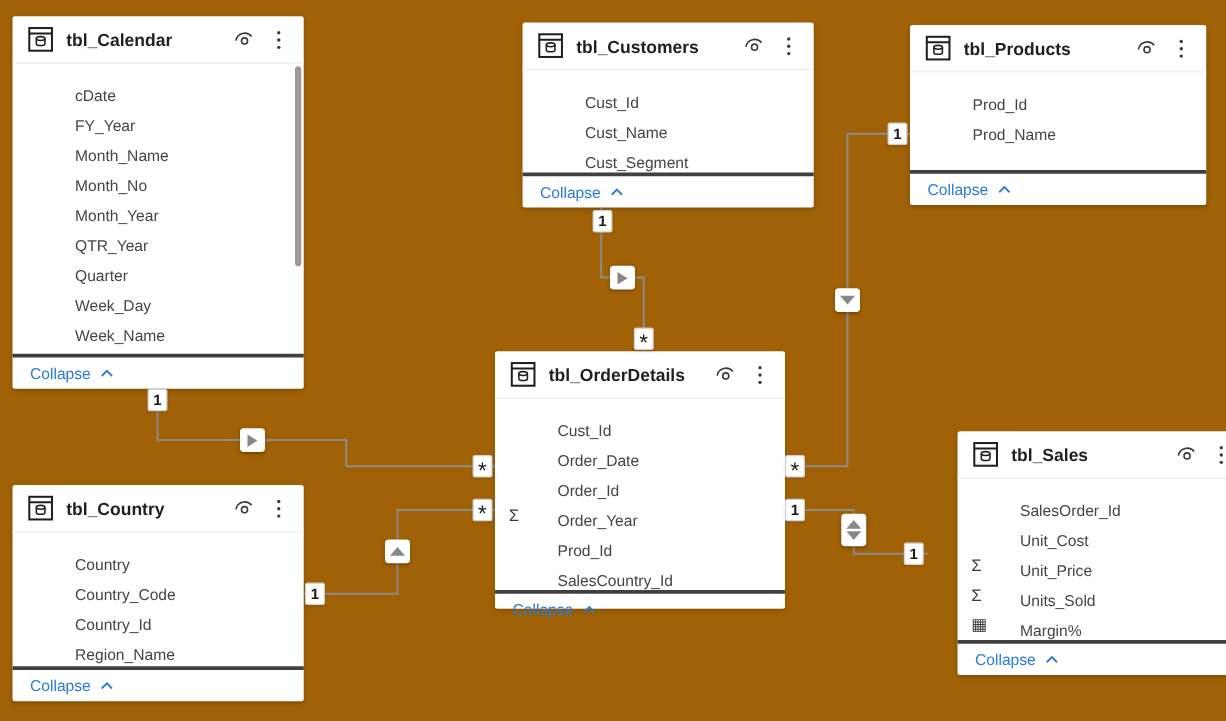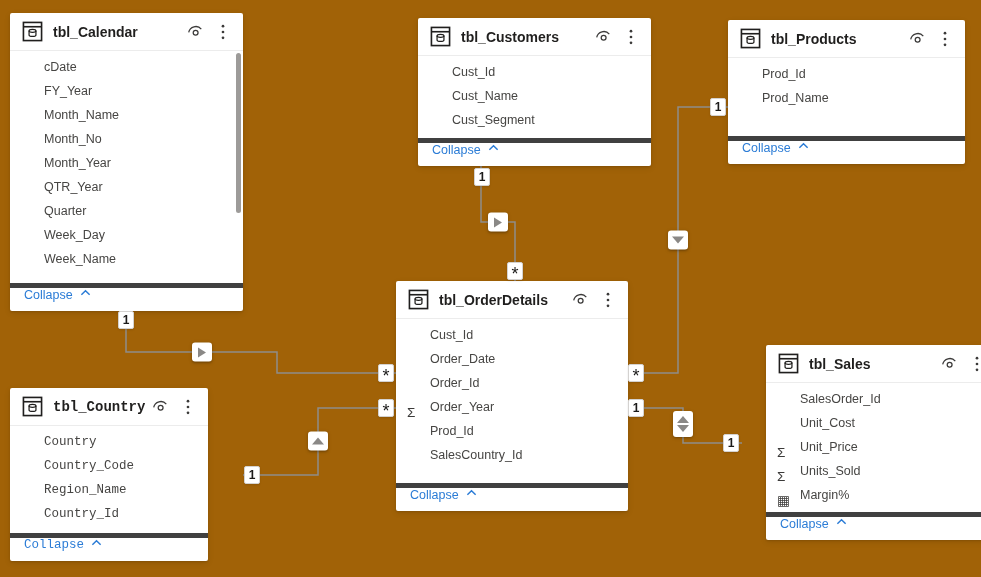--- a/index.html
+++ b/index.html
@@ -39,35 +39,35 @@
   }
   .spacer { flex: 1; }
   .eye-btn, .more-btn {
     width: 20px; height: 20px; color: #3b3a39;
     display: flex; align-items: center; justify-content: center;
     cursor: pointer; flex: 0 0 auto;
   }
   .eye-btn { margin-right: 8px; }
   .fields { flex: 1 1 auto; padding-top: 9px; position: relative; }
   .frow {
-    height: 24px; display: flex; align-items: flex-start;
-    position: relative; padding-left: 34px;
+    height: 24px; display: flex; align-items: flex-end;
+    position: relative; padding-left: 50px;
     font-size: 12.5px; color: #464543;
     white-space: nowrap;
   }
   .f-icon {
     position: absolute; left: 11px; top: 0;
     width: 20px; height: 24px;
     display: flex; align-items: center;
     font-size: 13.5px; color: #3b3a39;
   }
   .footer {
     flex: 0 0 28px; height: 28px;
-    border-top: 5px solid #404040;
-    display: flex; 
+    border-top: 3px solid #404040;
+    display: flex; align-items: center;
     padding-left: 14px;
     font-size: 12.5px; color: #2b7cd6;
     cursor: pointer;
   }
   .footer .chev { width: 11px; height: 9px; margin-left: 7px; color: #2b7cd6; }
   .scrollbar {
     position: absolute; width: 5px; border-radius: 3px;
     background: #9d9b99;
   }
   
@@ -271,21 +271,21 @@
     <div class="footer">
       <span>Collapse</span>
       <span class="chev">
           <svg class="ic" width="11" height="9">
             <use href="#sym-chev-up"></use>
           </svg>
         </span>
     </div>
   </div>
 
-  <div class="card" style="left:396px; top:281px; width:232px; height:230px;">
+  <div class="card" style="left:396px; top:281px; width:232px; height:206px;">
     <div class="chead">
       <span class="t-icon">
           <svg class="ic" width="21" height="21">
             <use href="#sym-table"></use>
           </svg>
         </span>
       <span class="t-title">tbl_OrderDetails</span>
       <span class="spacer"></span>
       <span class="eye-btn">
           <svg class="ic" width="18" height="18">
@@ -322,21 +322,21 @@
     <div class="footer">
       <span>Collapse</span>
       <span class="chev">
           <svg class="ic" width="11" height="9">
             <use href="#sym-chev-up"></use>
           </svg>
         </span>
     </div>
   </div>
 
-  <div class="card" style="left:10px; top:388px; width:198px; height:173px;font-family:Liberation Mono, monospace;">
+  <div class="card" style="left:10px; top:388px; width:233px; height:173px;">
     <div class="chead">
       <span class="t-icon">
           <svg class="ic" width="21" height="21">
             <use href="#sym-table"></use>
           </svg>
         </span>
       <span class="t-title">tbl_Country</span>
       <span class="spacer"></span>
       <span class="eye-btn">
           <svg class="ic" width="18" height="18">
@@ -350,24 +350,24 @@
         </span>
     </div>
     <div class="fields">
       <div class="frow">
           <span>Country</span>
         </div>
       <div class="frow">
           <span>Country_Code</span>
         </div>
       <div class="frow">
+          <span>Country_Id</span>
+        </div>
+      <div class="frow">
           <span>Region_Name</span>
-        </div>
-      <div class="frow">
-          <span>Country_Id</span>
         </div>
     </div>
     <div class="footer">
       <span>Collapse</span>
       <span class="chev">
           <svg class="ic" width="11" height="9">
             <use href="#sym-chev-up"></use>
           </svg>
         </span>
     </div>

